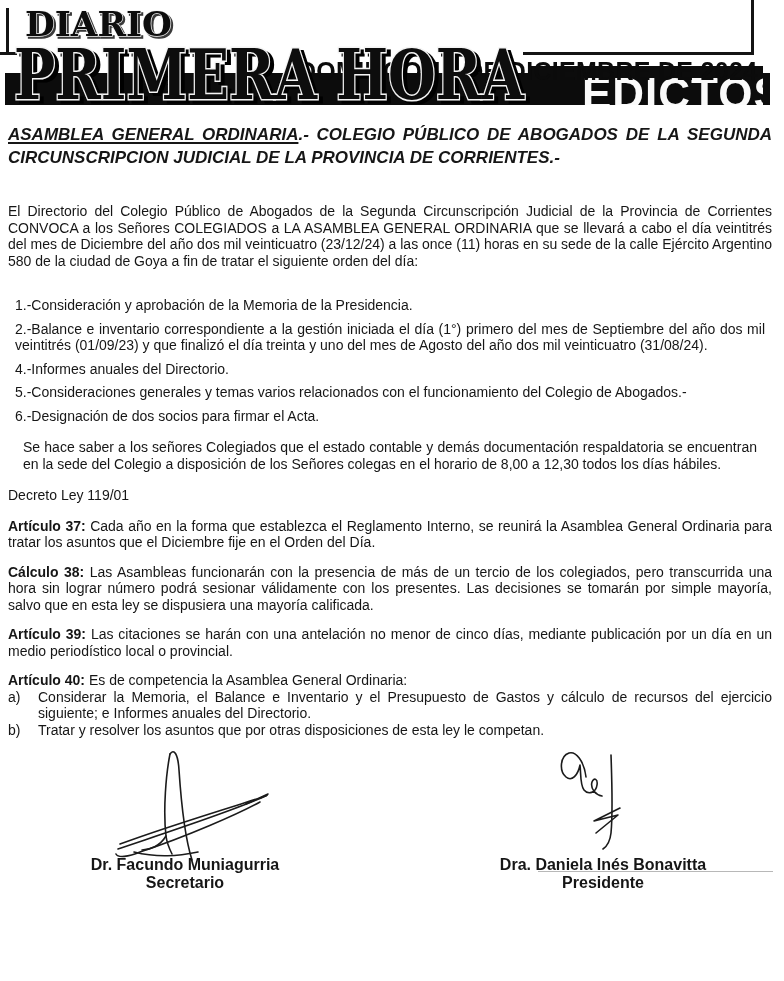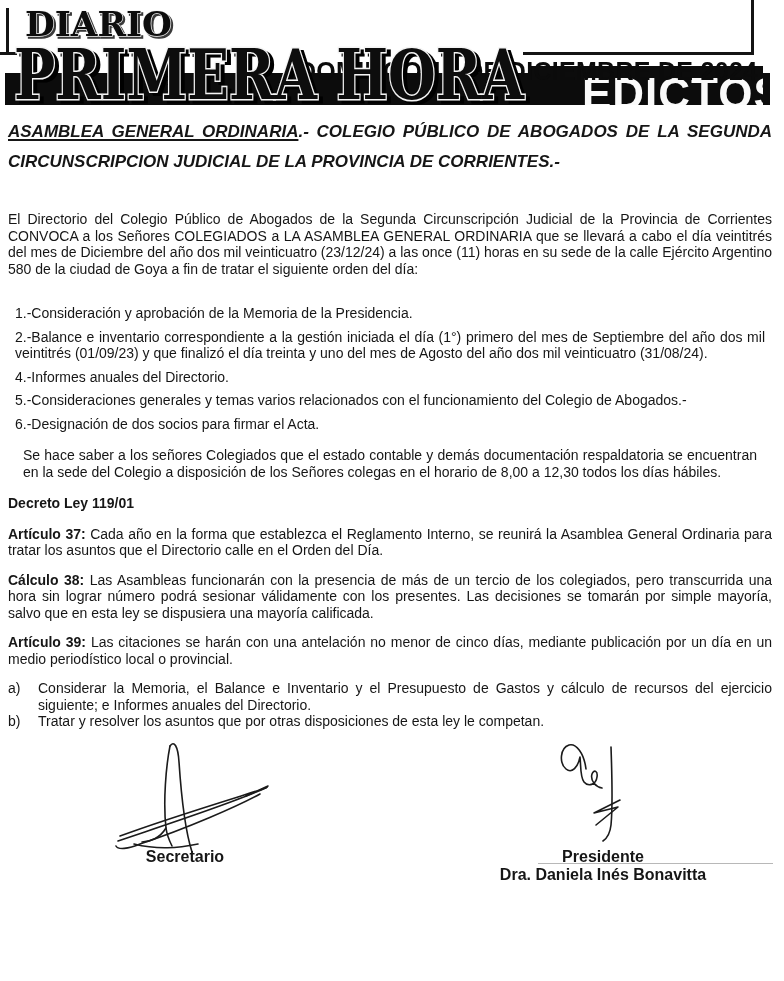--- a/index.html
+++ b/index.html
@@ -16,27 +16,27 @@
   .masthead-date{position:absolute;left:298px;top:9px;font-weight:bold;font-size:25px;
         letter-spacing:.3px;color:#0b0b0b;white-space:nowrap;margin-top:48px;}
   svg.brand{position:absolute;left:0;top:0;overflow:visible;}
   .brand text{font-family:"DejaVu Serif",serif;font-weight:bold;fill:#0d0d0d;
         stroke:#f4f4f4;paint-order:stroke;}
   .brand .diario{stroke-width:1.4px;filter:drop-shadow(2px 2px 0 #3a3a3a);}
   .brand .ph{stroke-width:3px;filter:drop-shadow(4px 3px 0 #000);}
 
   
   .content{padding:12px 12px 0 8px;text-align:justify;font-size:14px;line-height:16.5px;}
-  .title{font-size:17px;line-height:30px;font-weight:bold;font-style:italic;margin:0 0 34px 0;}
+  .title{font-size:17px;line-height:23px;font-weight:bold;font-style:italic;margin:6px 0 34px 0;}
   .title .u{text-decoration:underline;text-decoration-thickness:2px;text-underline-offset:2px;}
   .intro{margin:0 0 28px 0;}
   .agenda-item{margin:7px;}
   .note{margin:15px;}
   .dateline{margin:0 0 13px 0;}
-  .decree-heading{font-size:14px;font-weight:bold;margin:0 0 14px 0;text-align:left;}
+  .decree-heading{font-size:14px;font-weight:normal;margin:0 0 14px 0;text-align:left;}
   .article{margin:0 0 13px 0;}
   .article.no-gap{margin-bottom:0;}
   .clause{display:flex;margin:0;}
   .clause .marker{flex:none;width:30px;}
   .clause .ctext{flex:1;text-align:justify;}
 
   
   .sigs{position:relative;height:205px;margin-top:2px;}
   .sig-svg{position:absolute;}
   .sig-svg path{fill:none;stroke:#1b1b1b;stroke-width:1.6;stroke-linecap:round;stroke-linejoin:round;}
@@ -80,26 +80,27 @@
       <div class="agenda-item">4.-Informes anuales del Directorio.</div>
       <div class="agenda-item">5.-Consideraciones generales y temas varios relacionados con el funcionamiento del Colegio de Abogados.-</div>
       <div class="agenda-item">6.-Designación de dos socios para firmar el Acta.</div>
     </div>
 
     <p class="note">Se hace saber a los señores Colegiados que el estado contable y demás documentación respaldatoria se encuentran en la sede del Colegio a disposición de los Señores colegas en el horario de 8,00 a 12,30 todos los días hábiles.</p>
 
 
     <h2 class="decree-heading">Decreto Ley 119/01</h2>
 
-    <p class="article"><b>Artículo 37:</b> <span>Cada año en la forma que establezca el Reglamento Interno, se reunirá la Asamblea General Ordinaria para tratar los asuntos que el Directorio calle en el Orden del Día.</span></p>
+    <p class="article"><b>Artículo 37:</b> <span>Cada año en la forma que establezca el Reglamento Interno, se reunirá la Asamblea General Ordinaria para tratar los asuntos que el Diciembre fije en el Orden del Día.</span></p>
 
     <p class="article"><b>Cálculo 38:</b> <span>Las Asambleas funcionarán con la presencia de más de un tercio de los colegiados, pero transcurrida una hora sin lograr número podrá sesionar válidamente con los presentes. Las decisiones se tomarán por simple mayoría, salvo que en esta ley se dispusiera una mayoría calificada.</span></p>
 
     <p class="article"><b>Artículo 39:</b> <span>Las citaciones se harán con una antelación no menor de cinco días, mediante publicación por un día en un medio periodístico local o provincial.</span></p>
 
+    <p class="article no-gap"><b>Artículo 40:</b> <span>Es de competencia la Asamblea General Ordinaria:</span></p>
 
     <div class="clause">
       <span class="marker">a)</span>
       <span class="ctext">Considerar la Memoria, el Balance e Inventario y el Presupuesto de Gastos y cálculo de recursos del ejercicio siguiente; e Informes anuales del Directorio.</span>
     </div>
     <div class="clause">
       <span class="marker">b)</span>
       <span class="ctext">Tratar y resolver los asuntos que por otras disposiciones de esta ley le competan.</span>
     </div>
 
@@ -117,23 +118,24 @@
 
       <svg class="sig-svg" style="left:548px;top:5px;" width="70" height="110" viewBox="0 0 70 110">
         <path d="M30 32 C28 16 20 6 13 8 C4 11 3 26 10 32 C16 37 22 30 24 20 C25 28 24 40 28 45 C32 50 40 48 41 40 C42 34 38 32 36 37 C34 44 40 50 46 51"></path>
         <path d="M55 10 C56 38 57 68 55 88 C54 97 50 102 47 104"></path>
         <path d="M64 63 L38 76 L62 70 L40 88"></path>
       </svg>
 
       <div class="sig-hairline" style="left:530px;top:131px;width:235px;"></div>
 
       <div class="sig-block" style="left:37px;top:116px;">
+        <div>Dr. Facundo Muniagurria</div>
         <div>Secretario</div>
       </div>
 
       <div class="sig-block" style="left:455px;top:116px;">
+        <div>Dra. Daniela Inés Bonavitta</div>
         <div>Presidente</div>
-        <div>Dra. Daniela Inés Bonavitta</div>
       </div>
 
     </div>
   </main>
 </div>
 
 </body></html>

